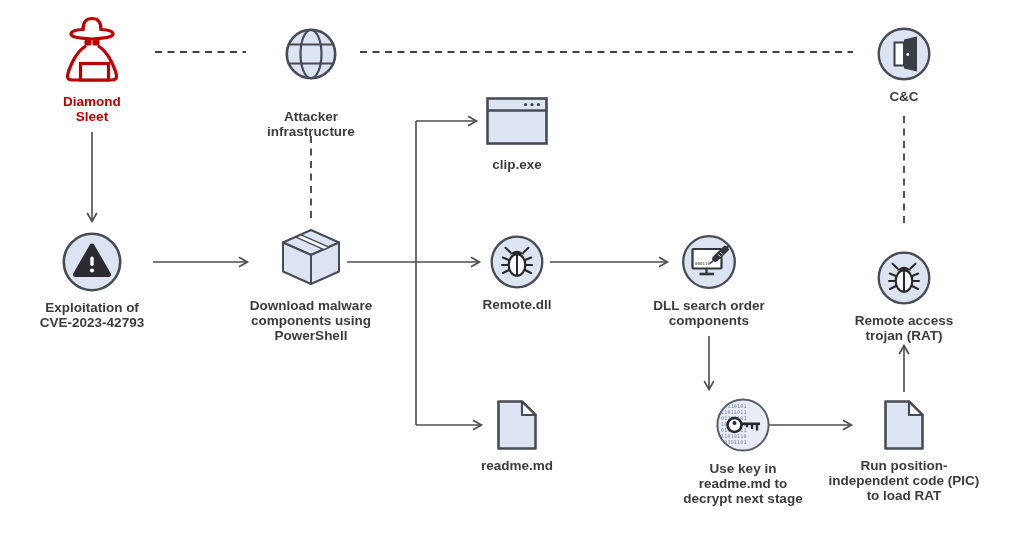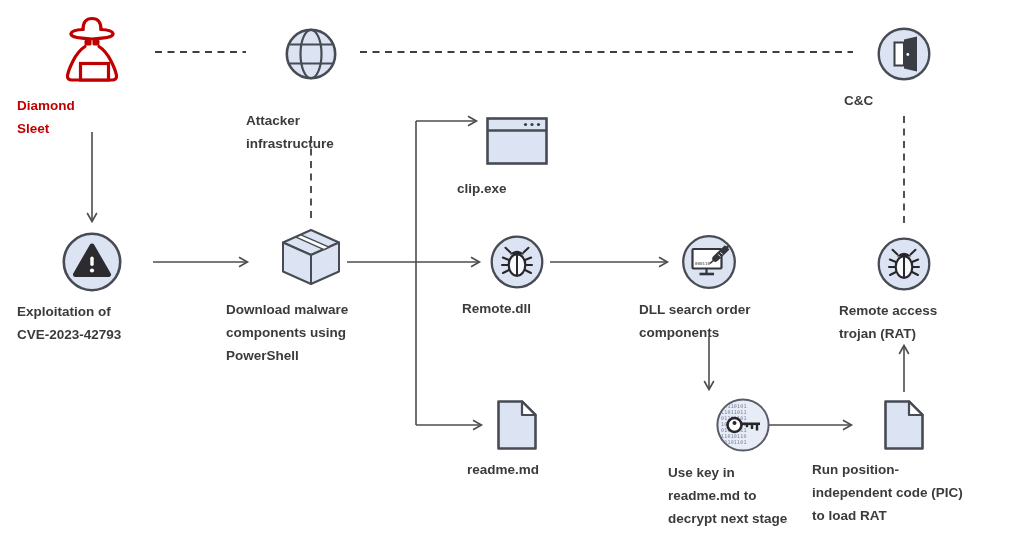--- a/index.html
+++ b/index.html
@@ -9,23 +9,24 @@
     background:#ffffff;
     font-family:"Liberation Sans", sans-serif;
     overflow:hidden;
   }
   .connectors{position:absolute;left:0;top:0;width:1024px;height:549px;}
   .node{position:absolute;display:flex;flex-direction:column;align-items:center;}
   .node .icon{flex:0 0 auto;}
   .label{
     margin-top:7px;
     font-size:13.5px;
-    line-height:23px;
+    line-height:15px;
     font-weight:600;
     color:#3b3b3b;
+    text-align:center;
     white-space:pre-line;
     width:100%;
   }
   .label.red{color:#c00000;}
   .gap12{margin-top:12px;}
   .gap10{margin-top:28px;}
   .bintxt{font-family:"DejaVu Sans Mono", monospace;font-size:5px;fill:#76809c;letter-spacing:0.2px;}
   .scrtxt{font-family:"DejaVu Sans Mono", monospace;font-size:4.2px;fill:#33363d;}
 </style>
 </head>
@@ -115,21 +116,21 @@
         <polygon points="3,15.5 31,28 31,57 3,44.5" fill="#dce3f2"></polygon>
         <polygon points="59,15.5 31,28 31,57 59,44.5" fill="#dce3f2"></polygon>
         <polygon points="16,10.2 21,7.8 49,20.2 44,22.6" fill="#ffffff" stroke-width="1.4"></polygon>
       </g>
     </svg>
     <div class="label">Download malware
 components using
 PowerShell</div>
   </div>
 
-  <div class="node" style="left:457px;top:97px;width:120px;margin-top:20px;">
+  <div class="node" style="left:457px;top:97px;width:120px;">
     <svg class="icon" width="62" height="48" viewBox="0 0 62 48">
       <rect x="1.5" y="1.5" width="59" height="45" fill="#dce3f2" stroke="#474b53" stroke-width="2.6"></rect>
       <line x1="1.5" y1="13.5" x2="60.5" y2="13.5" stroke="#474b53" stroke-width="2.4"></line>
       <circle cx="39.5" cy="7.5" r="1.6" fill="#3a3d44"></circle>
       <circle cx="46" cy="7.5" r="1.6" fill="#3a3d44"></circle>
       <circle cx="52.5" cy="7.5" r="1.6" fill="#3a3d44"></circle>
     </svg>
     <div class="label gap12">clip.exe</div>
   </div>
 
@@ -164,21 +165,21 @@
       <line x1="48.5" y1="13" x2="45.5" y2="16" stroke="#33363d" stroke-width="2"></line>
       <line x1="44.3" y1="12.8" x2="48.7" y2="17.2" stroke="#33363d" stroke-width="1.8"></line>
       <line x1="35.5" y1="25.5" x2="30" y2="30.5" stroke="#33363d" stroke-width="1.6"></line>
       <line x1="40.4" y1="19.2" x2="42.6" y2="21.4" stroke="#ffffff" stroke-width="1"></line>
       <line x1="38.2" y1="21.4" x2="40.4" y2="23.6" stroke="#ffffff" stroke-width="1"></line>
     </svg>
     <div class="label">DLL search order
 components</div>
   </div>
 
-  <div class="node" style="left:839px;top:236px;width:130px;">
+  <div class="node" style="left:839px;top:250px;width:130px;">
     <svg class="icon" width="56" height="56" viewBox="0 0 56 56">
       <circle cx="28" cy="28" r="25.3" fill="#dce3f2" stroke="#474b53" stroke-width="2.3"></circle>
       <path d="M20.8,20.5 Q28,13 35.2,20.5 Z" fill="#26262b"></path>
       <g stroke="#26262b" stroke-width="2" stroke-linecap="round" fill="none">
         <path d="M21.5,18.5 L16.5,13.8"></path>
           <path d="M34.5,18.5 L39.5,13.8"></path>
         <path d="M20,26 L13.8,23.5"></path>
           <path d="M36,26 L42.2,23.5"></path>
         <path d="M19.7,31 L13,31"></path>
           <path d="M36.3,31 L43,31"></path>

